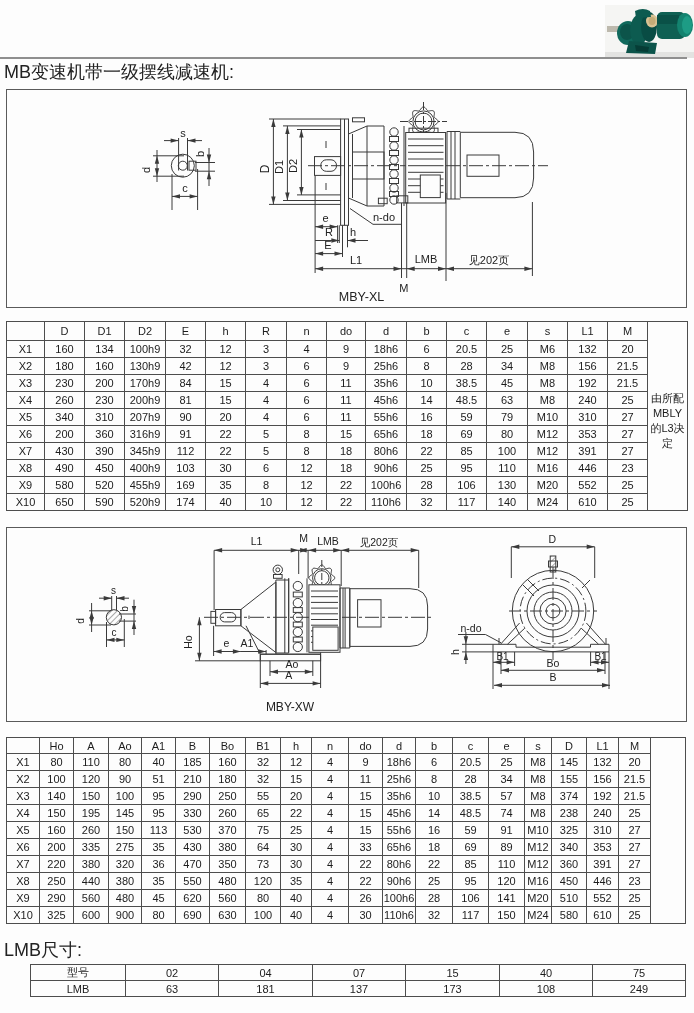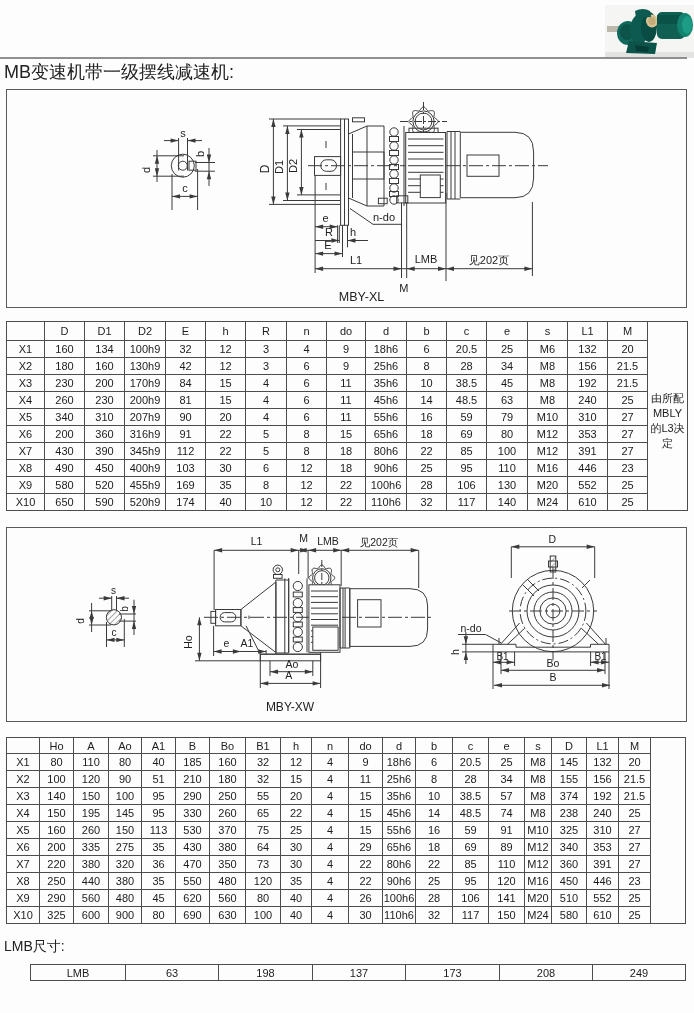--- a/index.html
+++ b/index.html
@@ -785,21 +785,21 @@
         <td>X6</td>
         <td>200</td>
         <td>335</td>
         <td>275</td>
         <td>35</td>
         <td>430</td>
         <td>380</td>
         <td>64</td>
         <td>30</td>
         <td>4</td>
-        <td>29</td>
+        <td>33</td>
         <td>65h6</td>
         <td>18</td>
         <td>69</td>
         <td>89</td>
         <td>M12</td>
         <td>340</td>
         <td>353</td>
         <td>27</td>
       </tr>
 <tr style="height:17px">
@@ -882,36 +882,45 @@
         <td>117</td>
         <td>150</td>
         <td>M24</td>
         <td>580</td>
         <td>610</td>
         <td>25</td>
       </tr>
 </tbody>
   </table>
 
-<div class="abs" style="left:4px;top:938px;font-size:14px;color:#222;">LMB尺寸:</div>
+<div class="abs" style="left:4px;top:938px;font-size:18px;color:#222;">LMB尺寸:</div>
 
 <table class="abs" style="left:30px;top:964px;width:655px;">
 <colgroup>
       <col style="width:95px">
       <col style="width:93px">
       <col style="width:94px">
       <col style="width:93px">
       <col style="width:94px">
       <col style="width:93px">
       <col style="width:93px">
     </colgroup>
 <tbody>
+      <tr style="height:16px">
+        <td>型号</td>
+        <td>02</td>
+        <td>04</td>
+        <td>07</td>
+        <td>15</td>
+        <td>40</td>
+        <td>75</td>
+      </tr>
 <tr style="height:16px">
         <td>LMB</td>
         <td>63</td>
-        <td>198</td>
+        <td>181</td>
         <td>137</td>
         <td>173</td>
-        <td>208</td>
+        <td>108</td>
         <td>249</td>
       </tr>
 </tbody>
   </table>
 
 </body></html>

